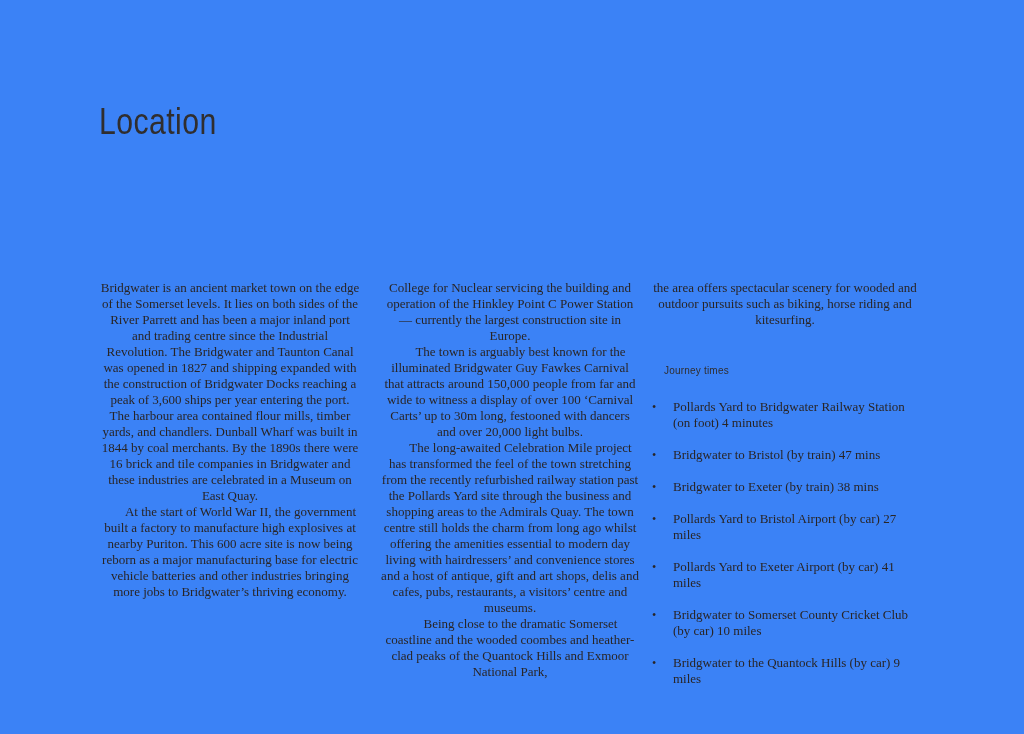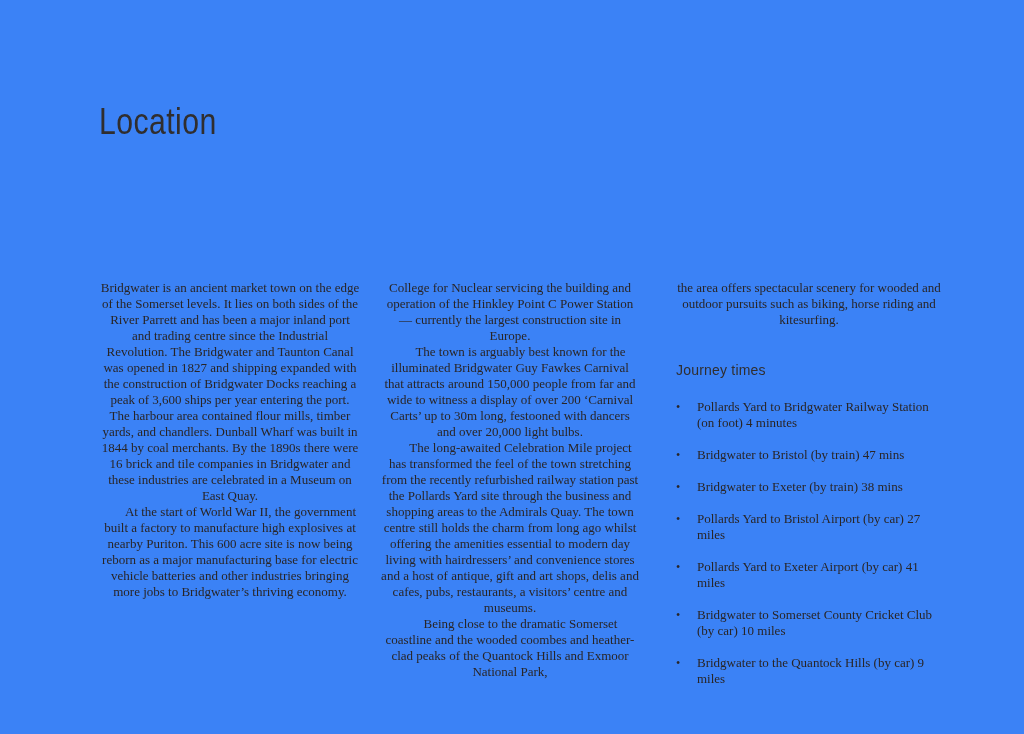--- a/index.html
+++ b/index.html
@@ -35,28 +35,28 @@
     top: 280px;
     width: 826px;
     display: flex;
     font-family: "Liberation Serif", serif;
     font-size: 13px;
     line-height: 16px;
     color: #292526;
   }
   .col { flex: none; }
   .col-1 { width: 260px; margin-right: 20px; }
-  .col-2 { width: 260px; margin-right: 36px; }
+  .col-2 { width: 260px; margin-right: 12px; }
   .col-3 { width: 266px; }
   .col p { margin: 0; text-align: center; }
   .col p + p { text-indent: 21px; }
   .journey-heading {
-    margin: 34px 0 0 0;
+    margin: 34px 0 0 12px;
     font-family: "Liberation Sans", sans-serif;
-    font-size: 14px;
+    font-size: 10px;
     font-weight: 400;
     letter-spacing: 0.2px;
     color: #302e2f;
     line-height: 17px;
   }
   .journey-list {
     list-style: none;
     margin: 20px 0 0 0;
     padding: 0;
   }
@@ -85,21 +85,21 @@
 
   <div class="columns">
 
     <div class="col col-1">
       <p>Bridgwater is an ancient market town on the edge of the Somerset levels. It lies on both sides of the River Parrett and has been a major inland port and trading centre since the Industrial Revolution. The Bridgwater and Taunton Canal was opened in 1827 and shipping expanded with the construction of Bridgwater Docks reaching a peak of 3,600 ships per year entering the port. The harbour area contained flour mills, timber yards, and chandlers. Dunball Wharf was built in 1844 by coal merchants. By the 1890s there were 16 brick and tile companies in Bridgwater and these industries are celebrated in a Museum on East Quay.</p>
       <p>At the start of World War II, the government built a factory to manufacture high explosives at nearby Puriton. This 600 acre site is now being reborn as a major manufacturing base for electric vehicle batteries and other industries bringing more jobs to Bridgwater’s thriving economy.</p>
     </div>
 
     <div class="col col-2">
       <p>College for Nuclear servicing the building and operation of the Hinkley Point C Power Station — currently the largest construction site in Europe.</p>
-      <p>The town is arguably best known for the illuminated Bridgwater Guy Fawkes Carnival that attracts around 150,000 people from far and wide to witness a display of over 200 ‘Carnival Carts’ up to 30m long, festooned with dancers and over 20,000 light bulbs.</p>
+      <p>The town is arguably best known for the illuminated Bridgwater Guy Fawkes Carnival that attracts around 150,000 people from far and wide to witness a display of over 100 ‘Carnival Carts’ up to 30m long, festooned with dancers and over 20,000 light bulbs.</p>
       <p>The long-awaited Celebration Mile project has transformed the feel of the town stretching from the recently refurbished railway station past the Pollards Yard site through the business and shopping areas to the Admirals Quay. The town centre still holds the charm from long ago whilst offering the amenities essential to modern day living with hairdressers’ and convenience stores and a host of antique, gift and art shops, delis and cafes, pubs, restaurants, a visitors’ centre and museums.</p>
       <p>Being close to the dramatic Somerset coastline and the wooded coombes and heather-clad peaks of the Quantock Hills and Exmoor National Park,</p>
     </div>
 
     <div class="col col-3">
       <p>the area offers spectacular scenery for wooded and outdoor pursuits such as biking, horse riding and kitesurfing.</p>
 
       <h2 class="journey-heading">Journey times</h2>
 
       <ul class="journey-list">

